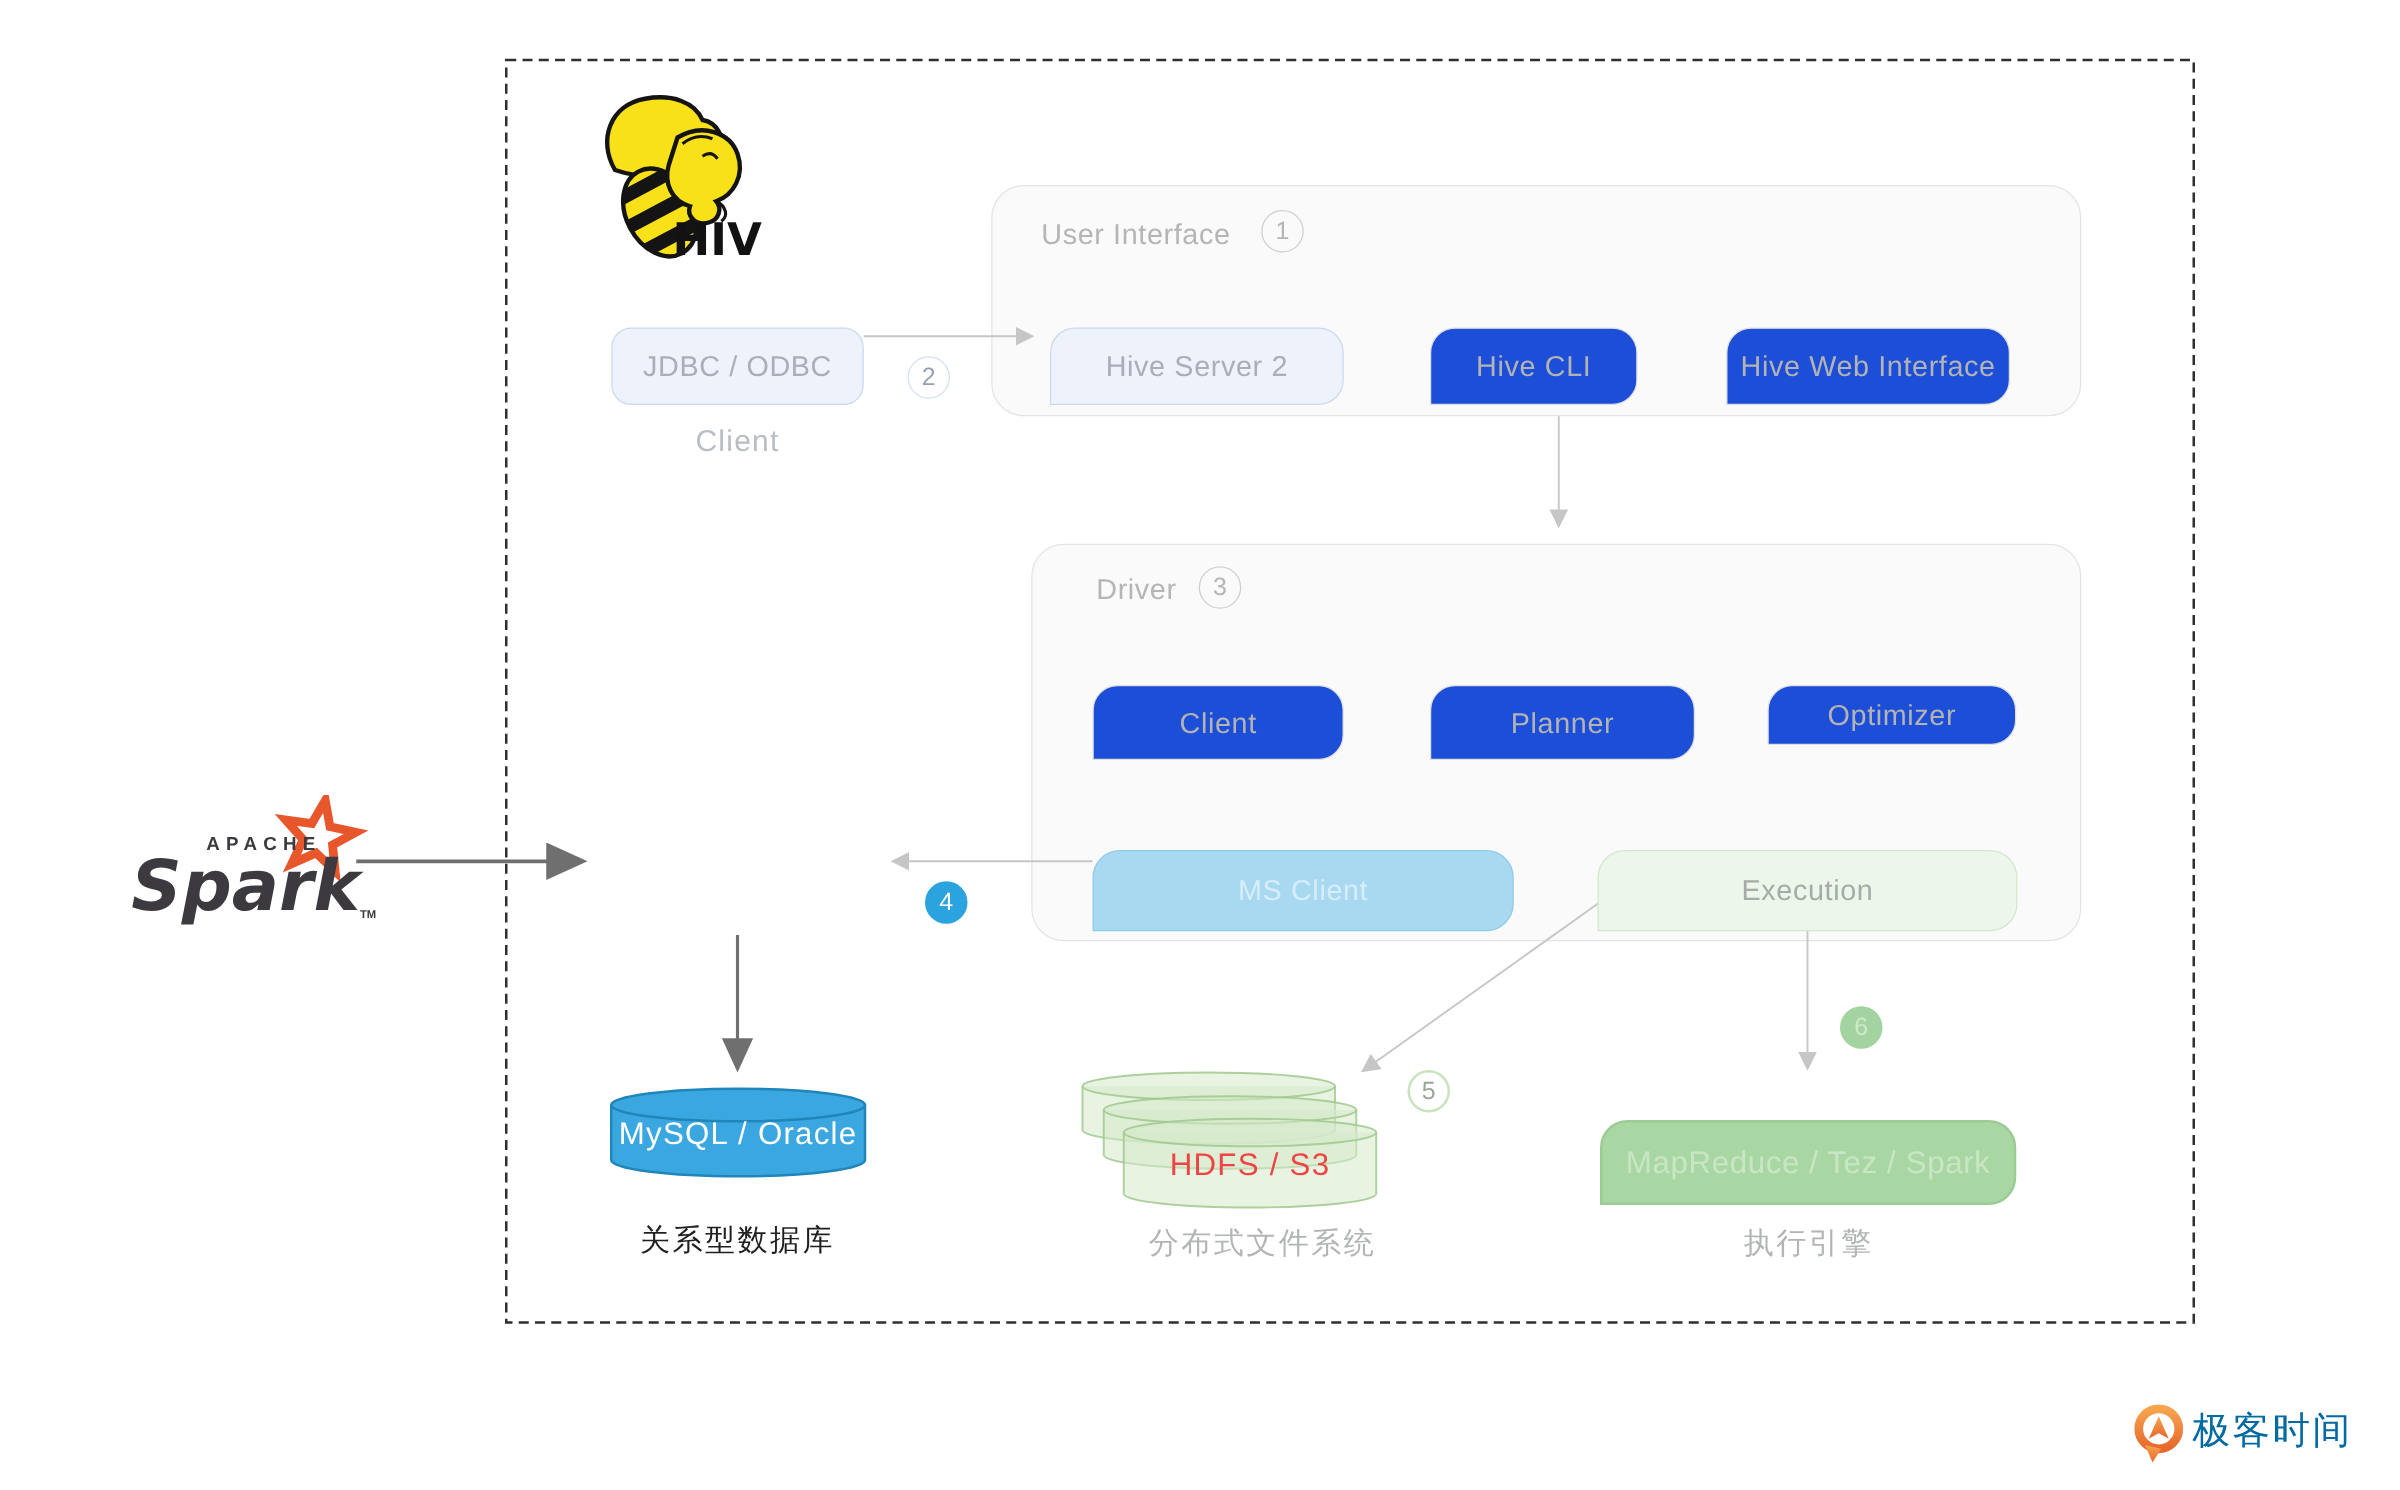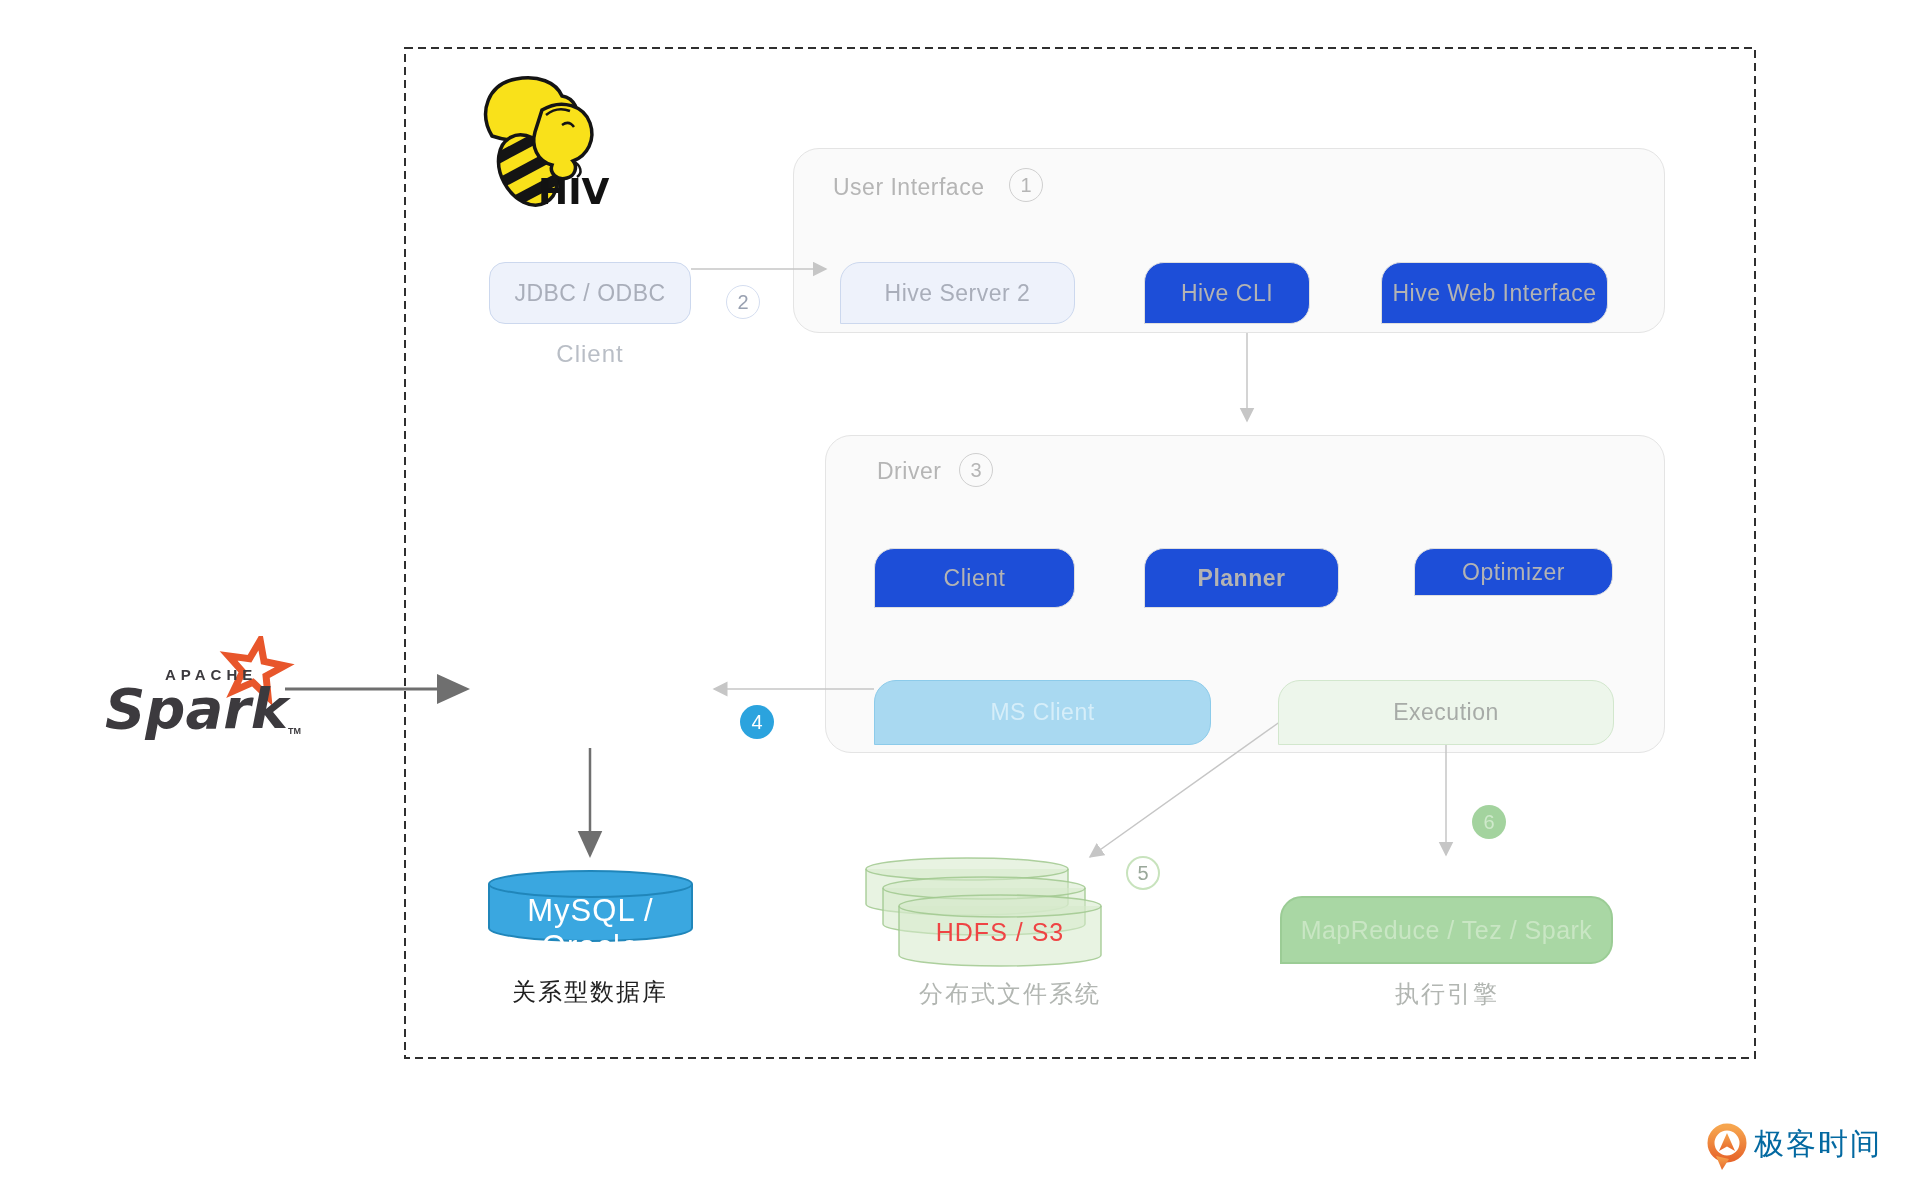--- a/index.html
+++ b/index.html
@@ -147,29 +147,29 @@
   <div class="node node-gray rad-special" style="left:1381px; top:238px; width:227px; height:62px;">Hive Web Interface</div>
 
   <div class="node node-blue-light" style="left:489px; top:238px; width:202px; height:62px; border-radius:16px;">JDBC / ODBC</div>
   <div class="badge badge-blue-outline" style="left:726px; top:285px;">2</div>
   <div class="caption caption-client" style="left:489px; top:340px; width:202px;">Client</div>
 
   <div class="group-title" style="left:865px; top:458px;margin-left:12px;">Driver</div>
   <div class="badge badge-gray" style="left:959px; top:453px;">3</div>
 
   <div class="node node-gray rad-special" style="left:874px; top:524px; width:201px; height:60px;">Client</div>
-  <div class="node node-gray rad-special" style="left:1144px; top:524px; width:195px; height:60px;font-weight:bold;">Planner</div>
+  <div class="node node-gray rad-special" style="left:1144px; top:524px; width:212px; height:60px;">Planner</div>
   <div class="node node-gray rad-special" style="left:1414px; top:524px; width:199px; height:48px;">Optimizer</div>
 
   <div class="node node-msclient" style="left:874px; top:656px; width:337px; height:65px;">MS Client</div>
   <div class="node node-execution" style="left:1278px; top:656px; width:336px; height:65px;">Execution</div>
 
   <div class="badge badge-blue-fill" style="left:740px; top:705px;">4</div>
 
-  <div class="cyl-label" style="left:489px; top:893px; width:203px; color:#ffffff; font-size:31px; letter-spacing:1px;">MySQL / Oracle</div>
+  <div class="cyl-label" style="left:489px; top:893px; width:203px; color:#ffffff; font-size:25px; letter-spacing:1px;">MySQL / Oracle</div>
   <div class="caption caption-dark" style="left:459px; top:976px; width:262px;">关系型数据库</div>
 
   <div class="cyl-label" style="left:900px; top:918px; width:200px; color:#ef4444; font-size:25px; letter-spacing:1px;">HDFS / S3</div>
   <div class="badge badge-green-outline" style="left:1126px; top:856px;">5</div>
   <div class="caption caption-gray" style="left:879px; top:978px; width:262px;">分布式文件系统</div>
 
   <div class="badge badge-green-fill" style="left:1472px; top:805px;">6</div>
   <div class="node node-engine" style="left:1280px; top:872px; width:333px; height:68px;">MapReduce / Tez / Spark</div>
   <div class="caption caption-gray" style="left:1316px; top:978px; width:262px;">执行引擎</div>
 

